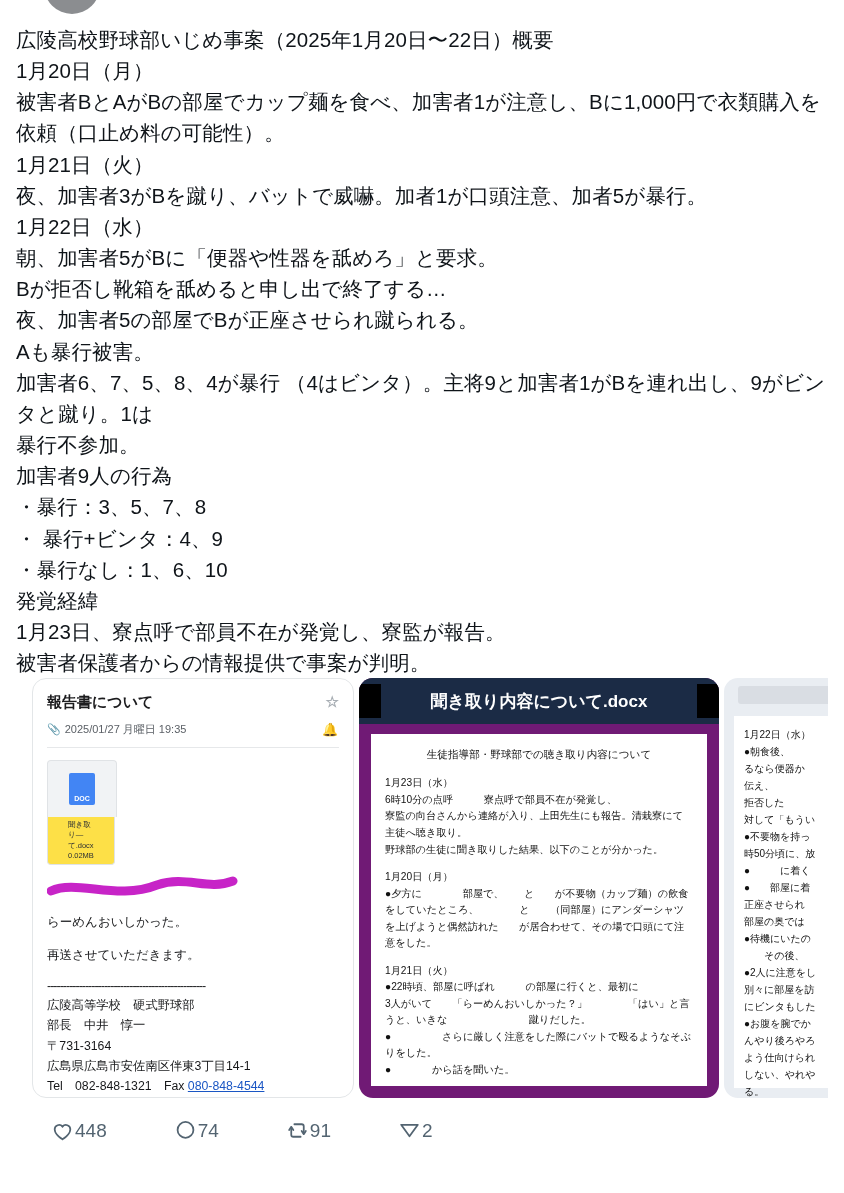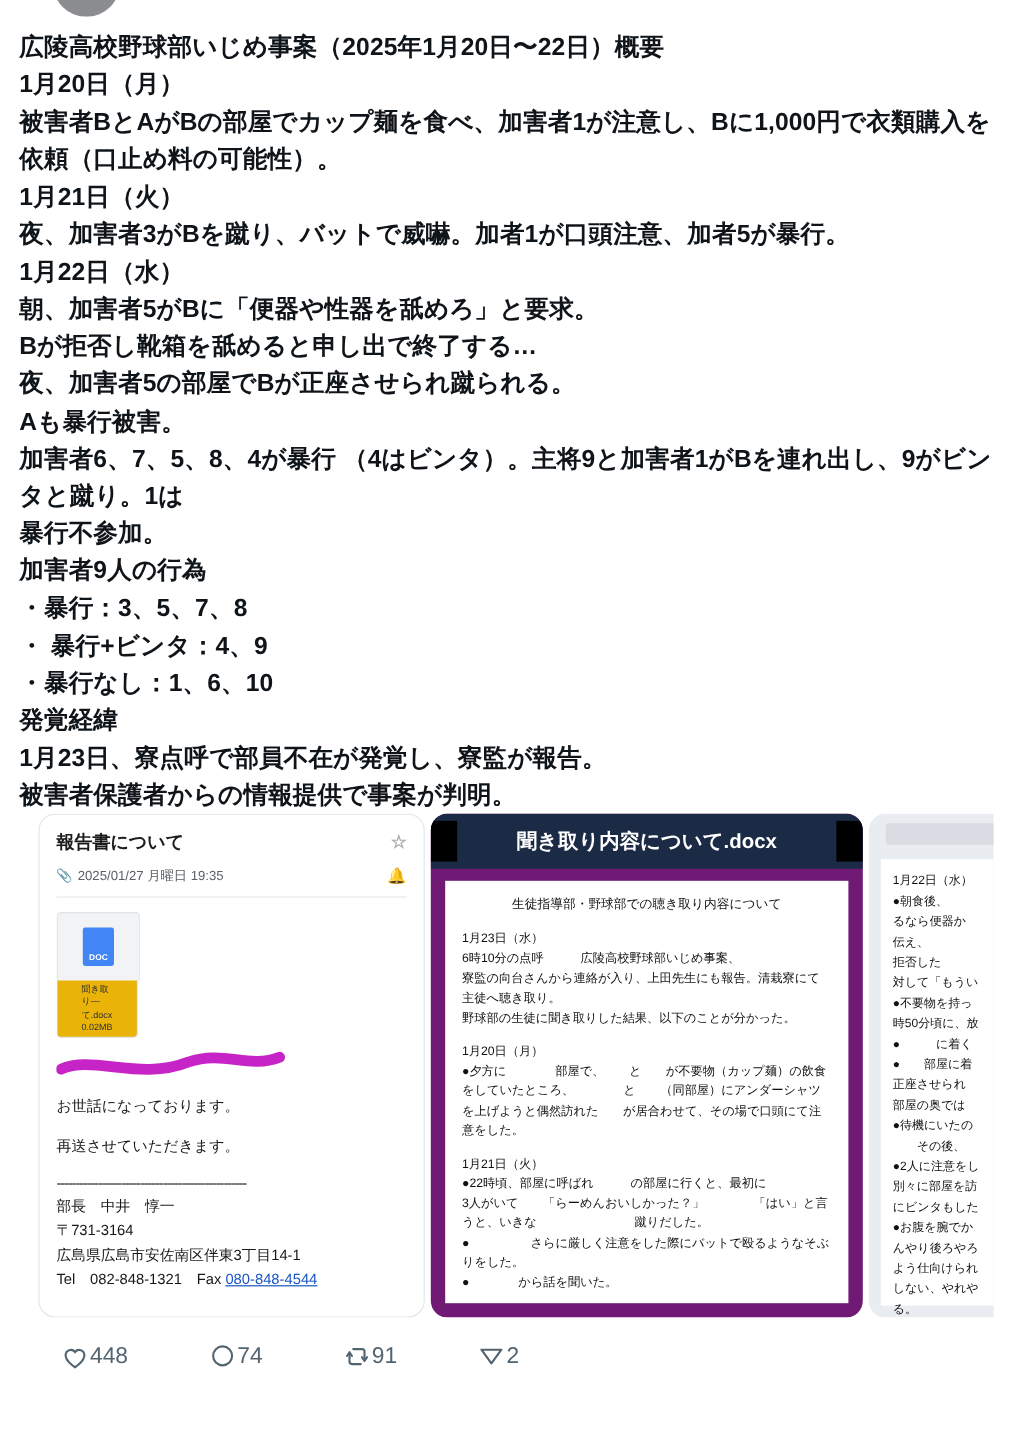--- a/index.html
+++ b/index.html
@@ -46,21 +46,20 @@
     background: #6f7276;
   }
   .post-body {
     font-size: 20.5px;
     line-height: 1.52;
     letter-spacing: 0.1px;
     color: #0f1419;
     padding-top: 10px;
     white-space: pre-wrap;
     word-break: break-all;
-    font-weight: bold;
   }
 
   
   .media {
     display: flex;
     gap: 5px;
     height: 420px;
     overflow: hidden;
     padding-left: 16px;
     box-sizing: border-box;
@@ -133,21 +132,21 @@
     display: flex;
     align-items: flex-end;
     justify-content: center;
     color: #fff;
     font-size: 7px;
     font-weight: bold;
     padding-bottom: 3px;
     box-sizing: border-box;
   }
   .attach-meta {
-    background: #eab308;
+    background: #fde047;
     border: 1px solid #e0e3e6;
     border-top: none;
     border-radius: 0 0 4px 4px;
     font-size: 7.5px;
     line-height: 1.35;
     padding: 3px 20px;
     color: #2c2f33;
   }
   .scribble {
     margin: 10px 14px 0 14px;
@@ -325,47 +324,48 @@
         </div>
       </div>
 
       <div class="scribble">
         <svg width="200" height="26" viewBox="0 0 200 26" aria-hidden="true">
           <path d="M4 16 C30 4, 70 26, 110 10 C140 0, 160 16, 186 6" stroke="#c724c7" stroke-width="9" fill="none" stroke-linecap="round"></path>
         </svg>
       </div>
 
       <div class="mail-text">
-        <div>お世話になっております。</div>
+        <div>らーめんおいしかった。</div>
         <div style="height:10px"></div>
         <div>再送させていただきます。</div>
       </div>
 
       <div class="sig-rule">--------------------------------------------------</div>
       <div class="sig">
+        <div>広陵高等学校　硬式野球部</div>
         <div>部長　中井　惇一</div>
         <div>〒731-3164</div>
         <div>広島県広島市安佐南区伴東3丁目14-1</div>
         <div><span>Tel　082-848-1321　Fax</span> <span class="link">080-848-4544</span></div>
 
       </div>
     </div>
 
     <div class="card card2">
       <div class="docx-bar">
         <span class="lblock"></span>
         <span>聞き取り内容について.docx</span>
         <span class="rblock"></span>
       </div>
       <div class="docx-page">
         <div class="docx-title">生徒指導部・野球部での聴き取り内容について</div>
 
         <div class="docx-p">
           <div>1月23日（水）</div>
-          <div>6時10分の点呼　　　広陵高校野球部いじめ事案、</div>
+          <div>6時10分の点呼　　　寮点呼で部員不在が発覚し、</div>
           <div>寮監の向台さんから連絡が入り、上田先生にも報告。清栽寮にて主徒へ聴き取り。</div>
           <div>野球部の生徒に聞き取りした結果、以下のことが分かった。</div>
         </div>
 
         <div class="docx-p">
           <div>1月20日（月）</div>
           <div>●夕方に　　　　部屋で、　　と　　が不要物（カップ麺）の飲食をしていたところ、　　　　と　　（同部屋）にアンダーシャツを上げようと偶然訪れた　　が居合わせて、その場で口頭にて注意をした。</div>
         </div>
 
         <div class="docx-p">

